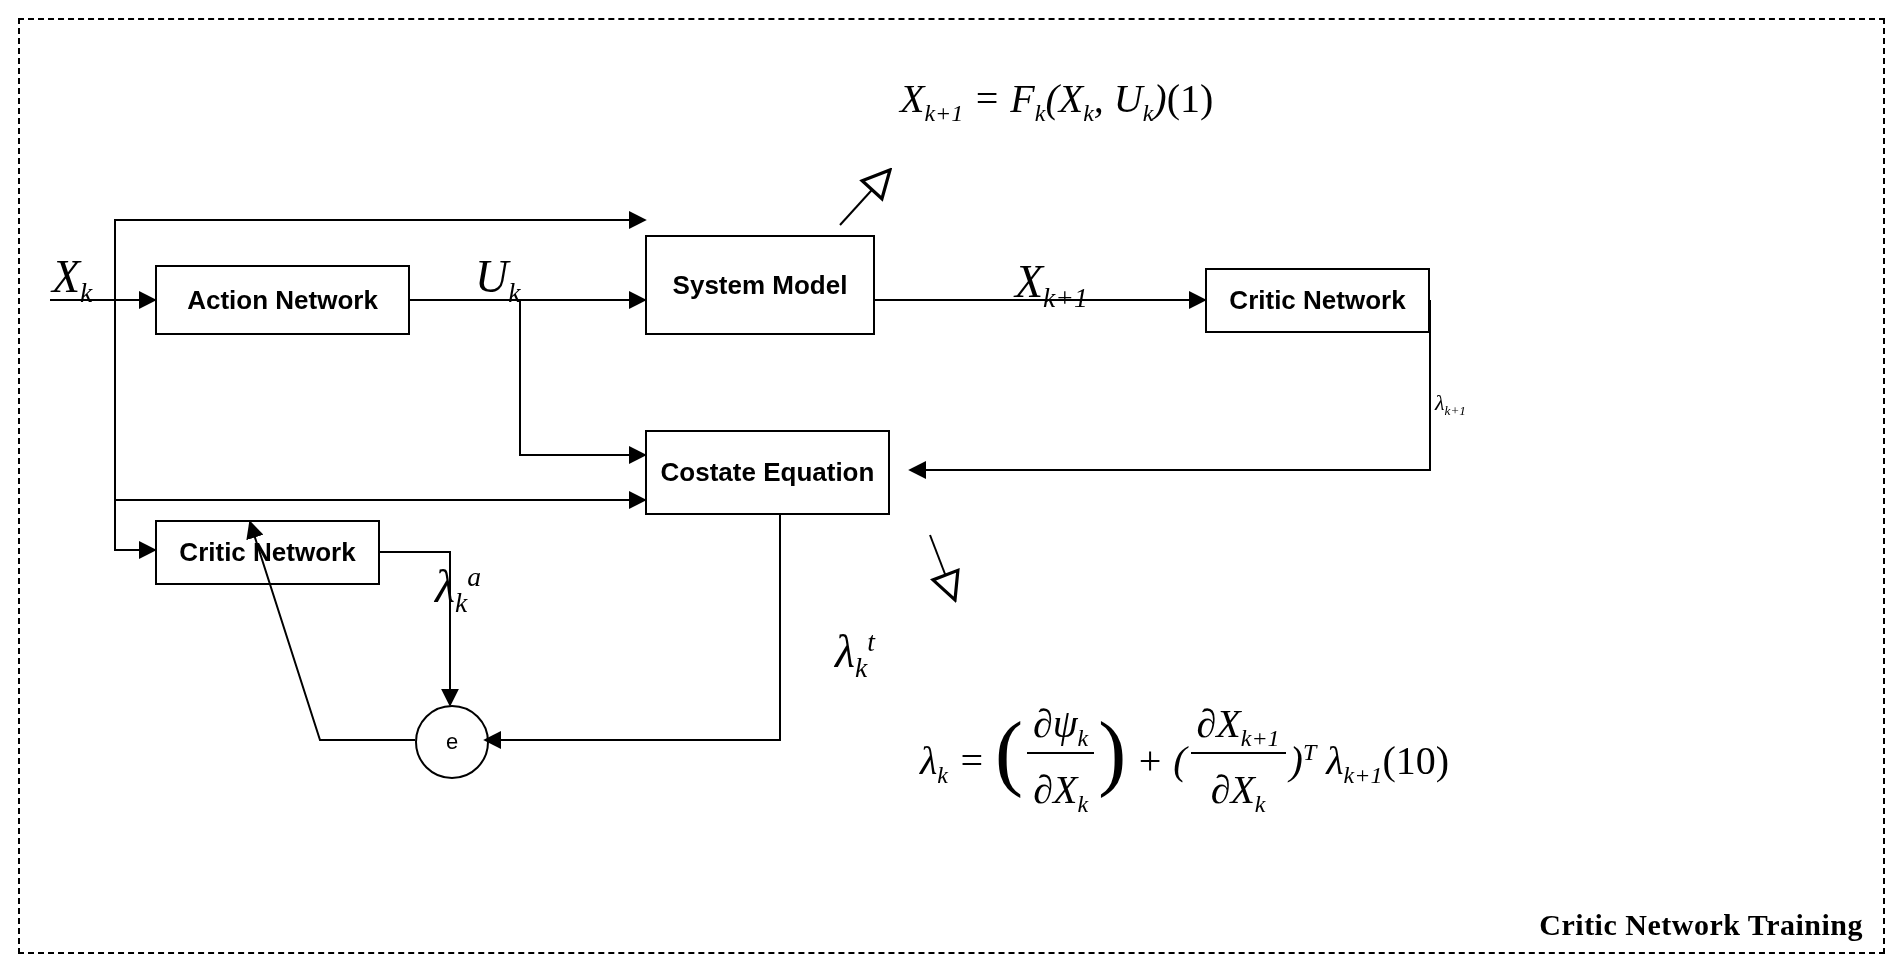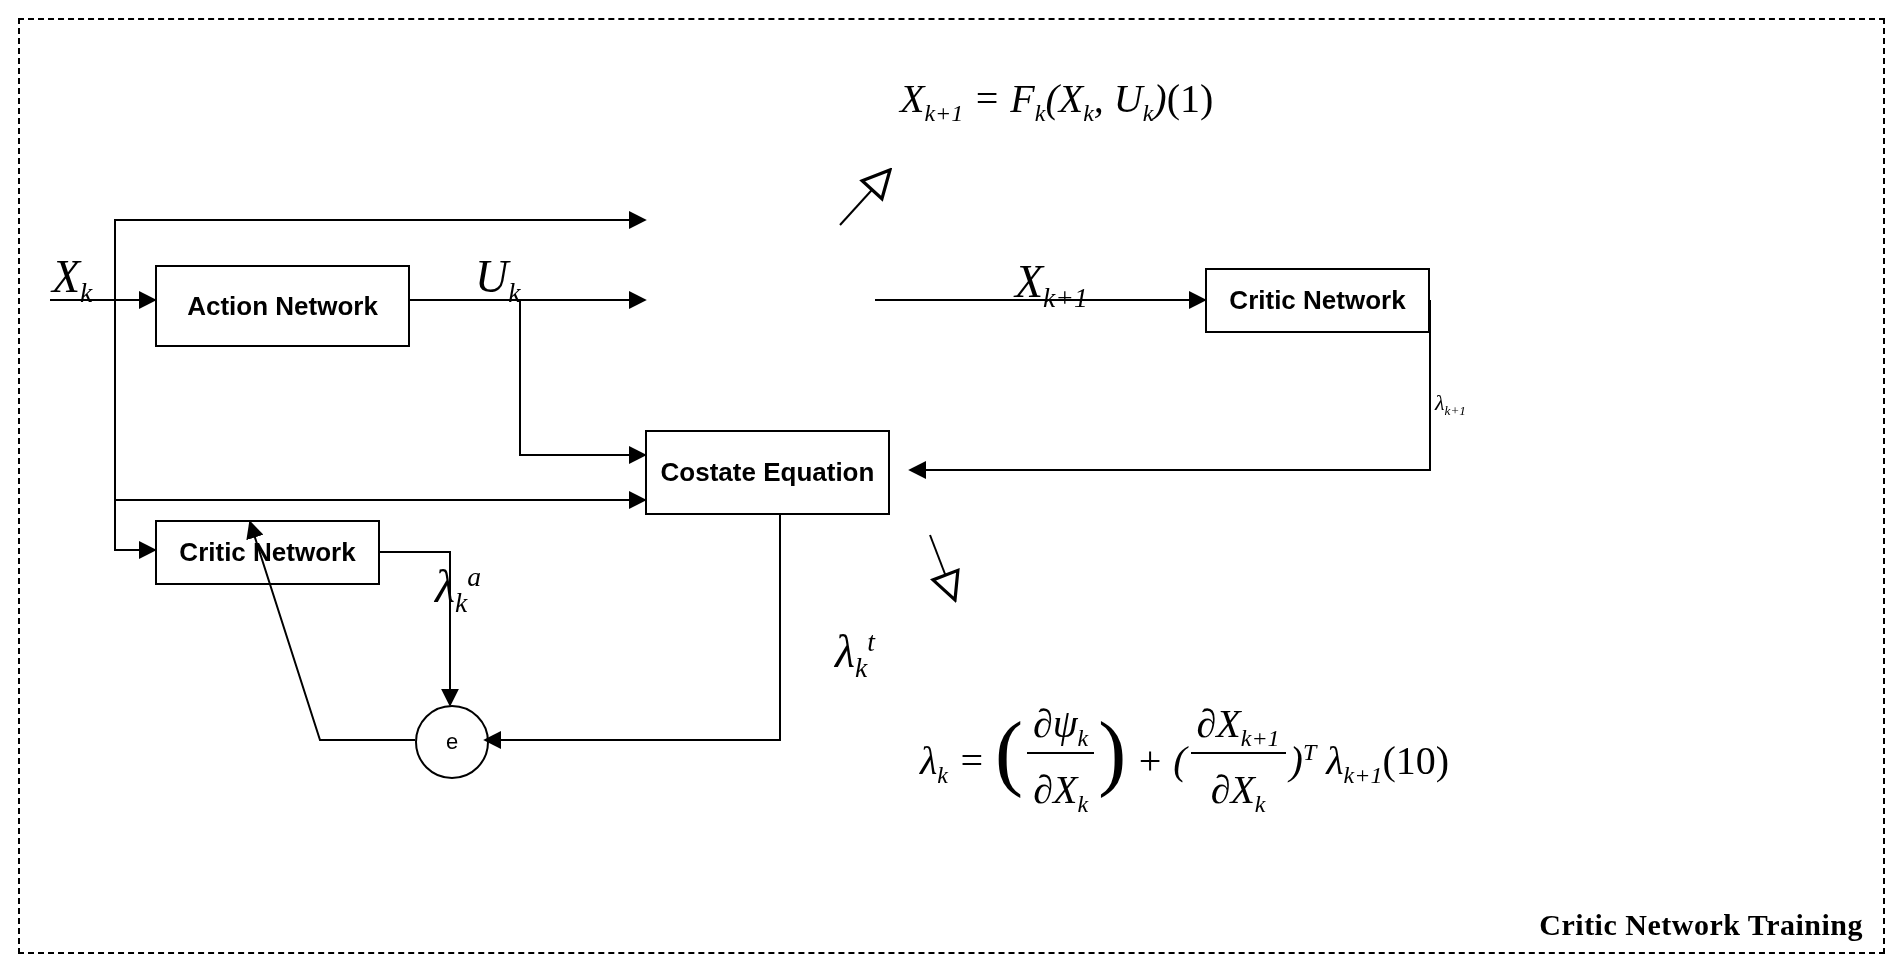--- a/index.html
+++ b/index.html
@@ -88,24 +88,27 @@
     height: 100%;
     pointer-events: none;
   }
 </style>
 </head>
 <body>
 
 <div class="canvas">
   <div class="frame">
 
-    <div class="box" style="left:135px; top:245px; width:255px; height:82px;">
+    <div class="box" style="left:135px; top:245px; width:255px; height:70px;">
       <span>Action Network</span>
     </div>
 
+    <div class="box" style="left:625px; top:215px; width:230px; height:100px;">
+      <span>System Model</span>
+    </div>
 
     <div class="box" style="left:1185px; top:248px; width:225px; height:65px;">
       <span>Critic Network</span>
     </div>
 
     <div class="box" style="left:625px; top:410px; width:245px; height:85px;">
       <span>Costate Equation</span>
     </div>
 
     <div class="box" style="left:135px; top:500px; width:225px; height:65px;">

